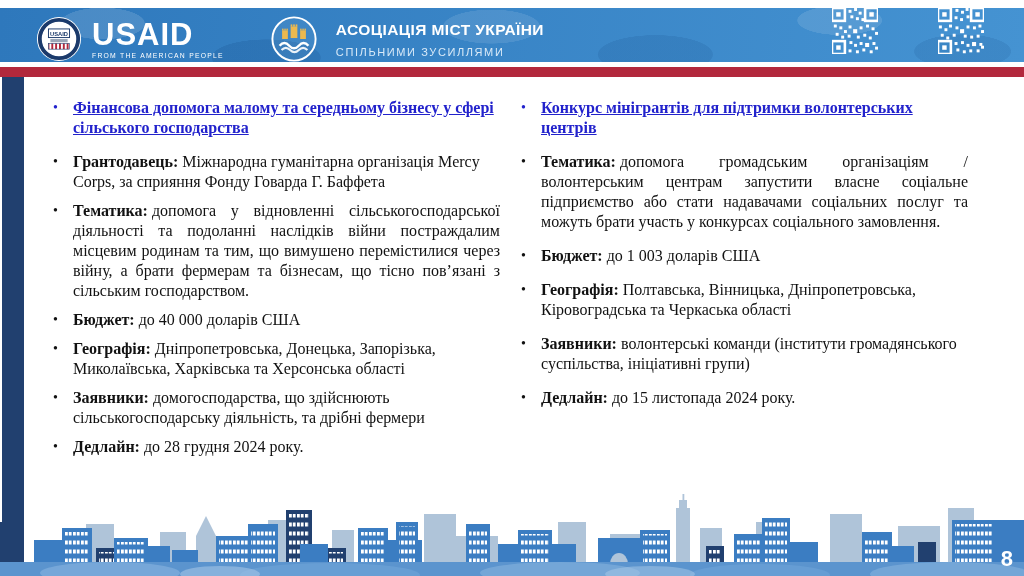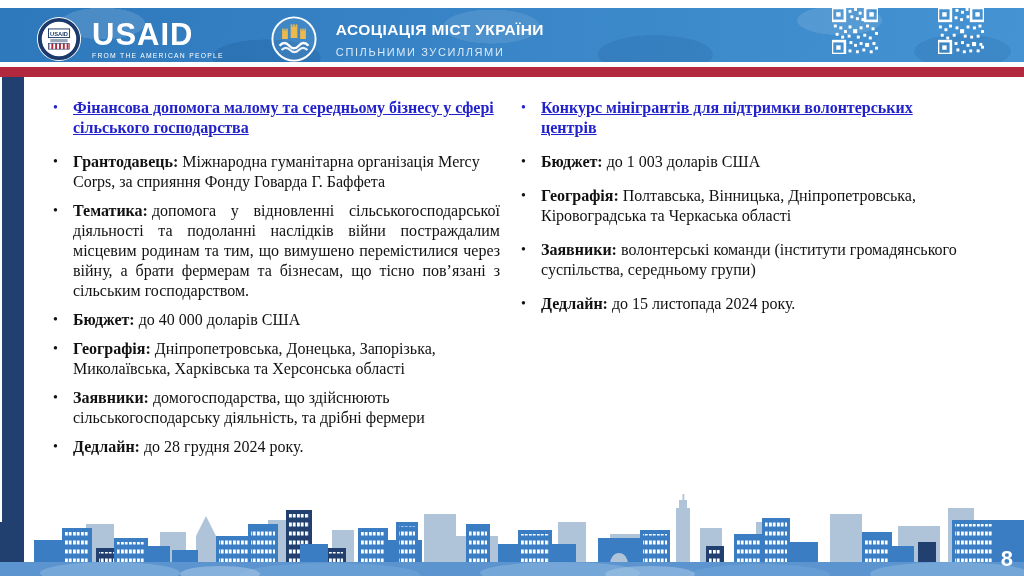--- a/index.html
+++ b/index.html
@@ -225,28 +225,31 @@
           <span class="lbl">Дедлайн:</span><span>до 28 грудня 2024 року.</span>
         </li>
       </ul>
     </div>
 
     <div class="col col-right">
       <ul>
         <li class="link-item">
           <a class="link">Конкурс мінігрантів для підтримки волонтерських центрів</a>
         </li>
+        <li class="just">
+          <span class="lbl">Тематика:</span><span>допомога громадським організаціям / волонтерським центрам запустити власне соціальне підприємство або стати надавачами соціальних послуг та можуть брати участь у конкурсах соціального замовлення.</span>
+        </li>
         <li>
           <span class="lbl">Бюджет:</span><span>до 1 003 доларів США</span>
         </li>
         <li>
           <span class="lbl">Географія:</span><span>Полтавська, Вінницька, Дніпропетровська, Кіровоградська та Черкаська області</span>
         </li>
         <li>
-          <span class="lbl">Заявники:</span><span>волонтерські команди (інститути громадянського суспільства, середньому групи)</span>
+          <span class="lbl">Заявники:</span><span>волонтерські команди (інститути громадянського суспільства, ініціативні групи)</span>
         </li>
         <li>
           <span class="lbl">Дедлайн:</span><span>до 15 листопада 2024 року.</span>
         </li>
       </ul>
     </div>
   </div>
 
   <svg class="skyline" viewBox="0 0 1024 82" preserveAspectRatio="none">
     <defs>

